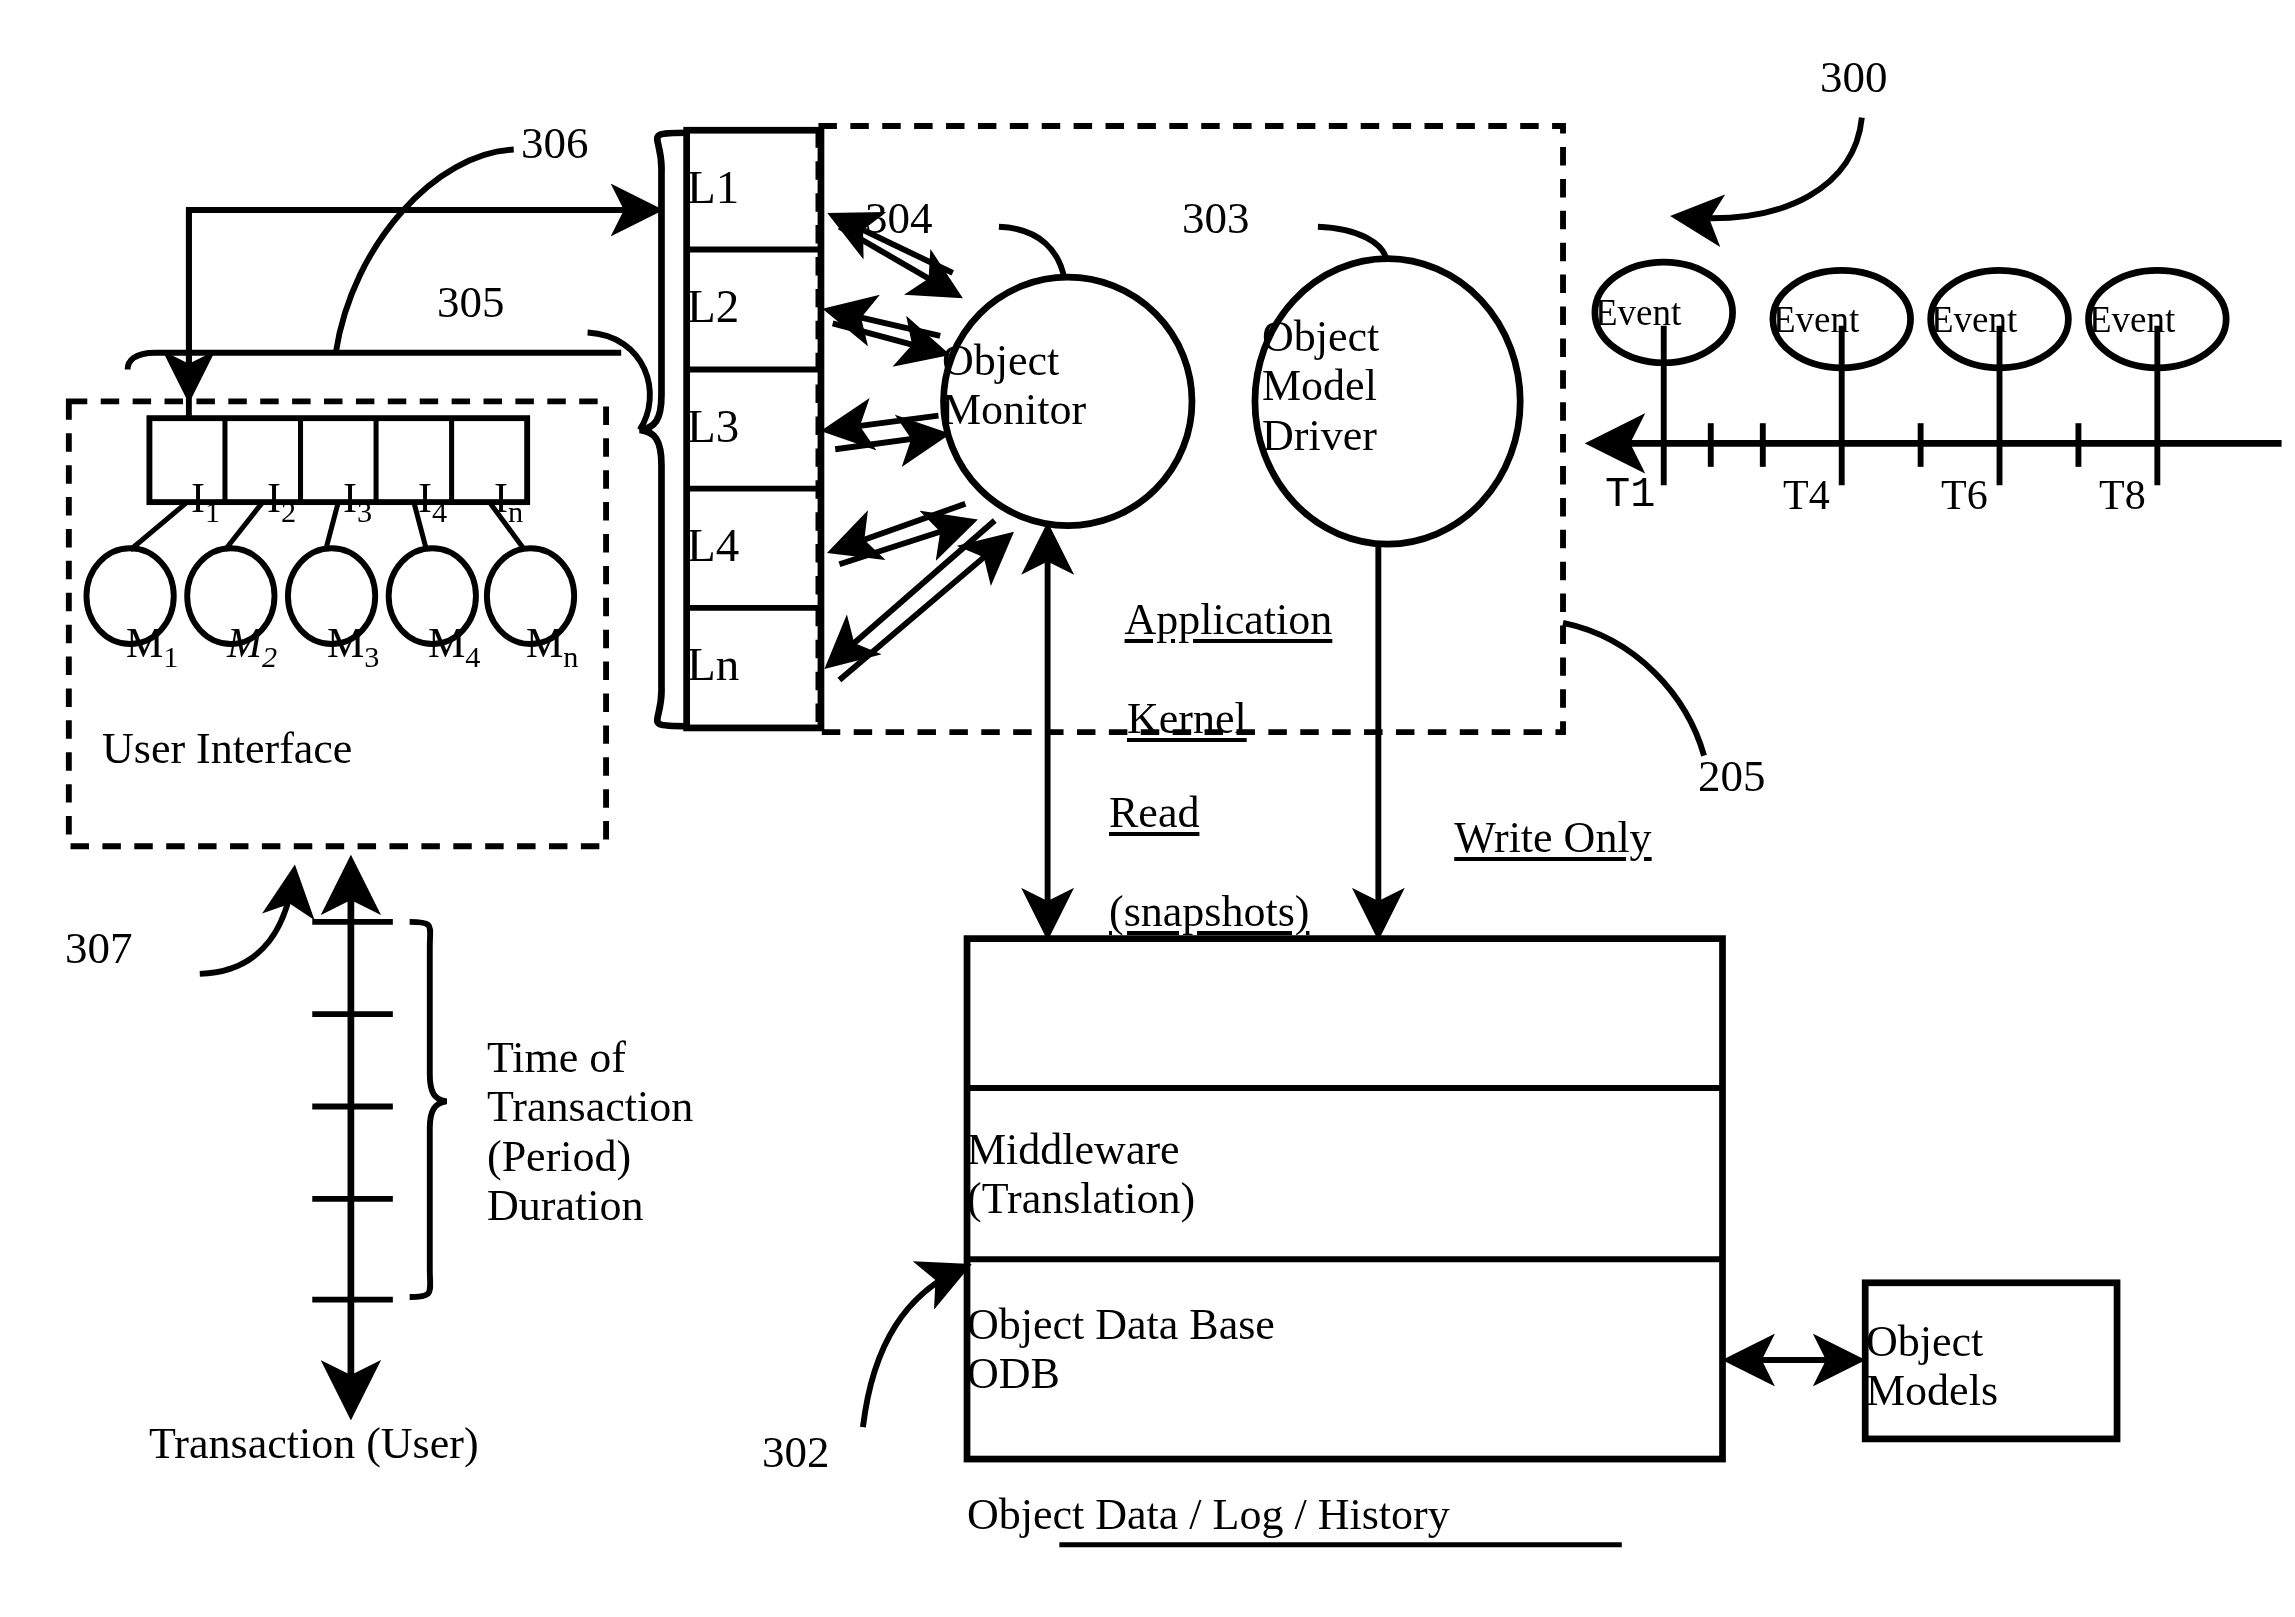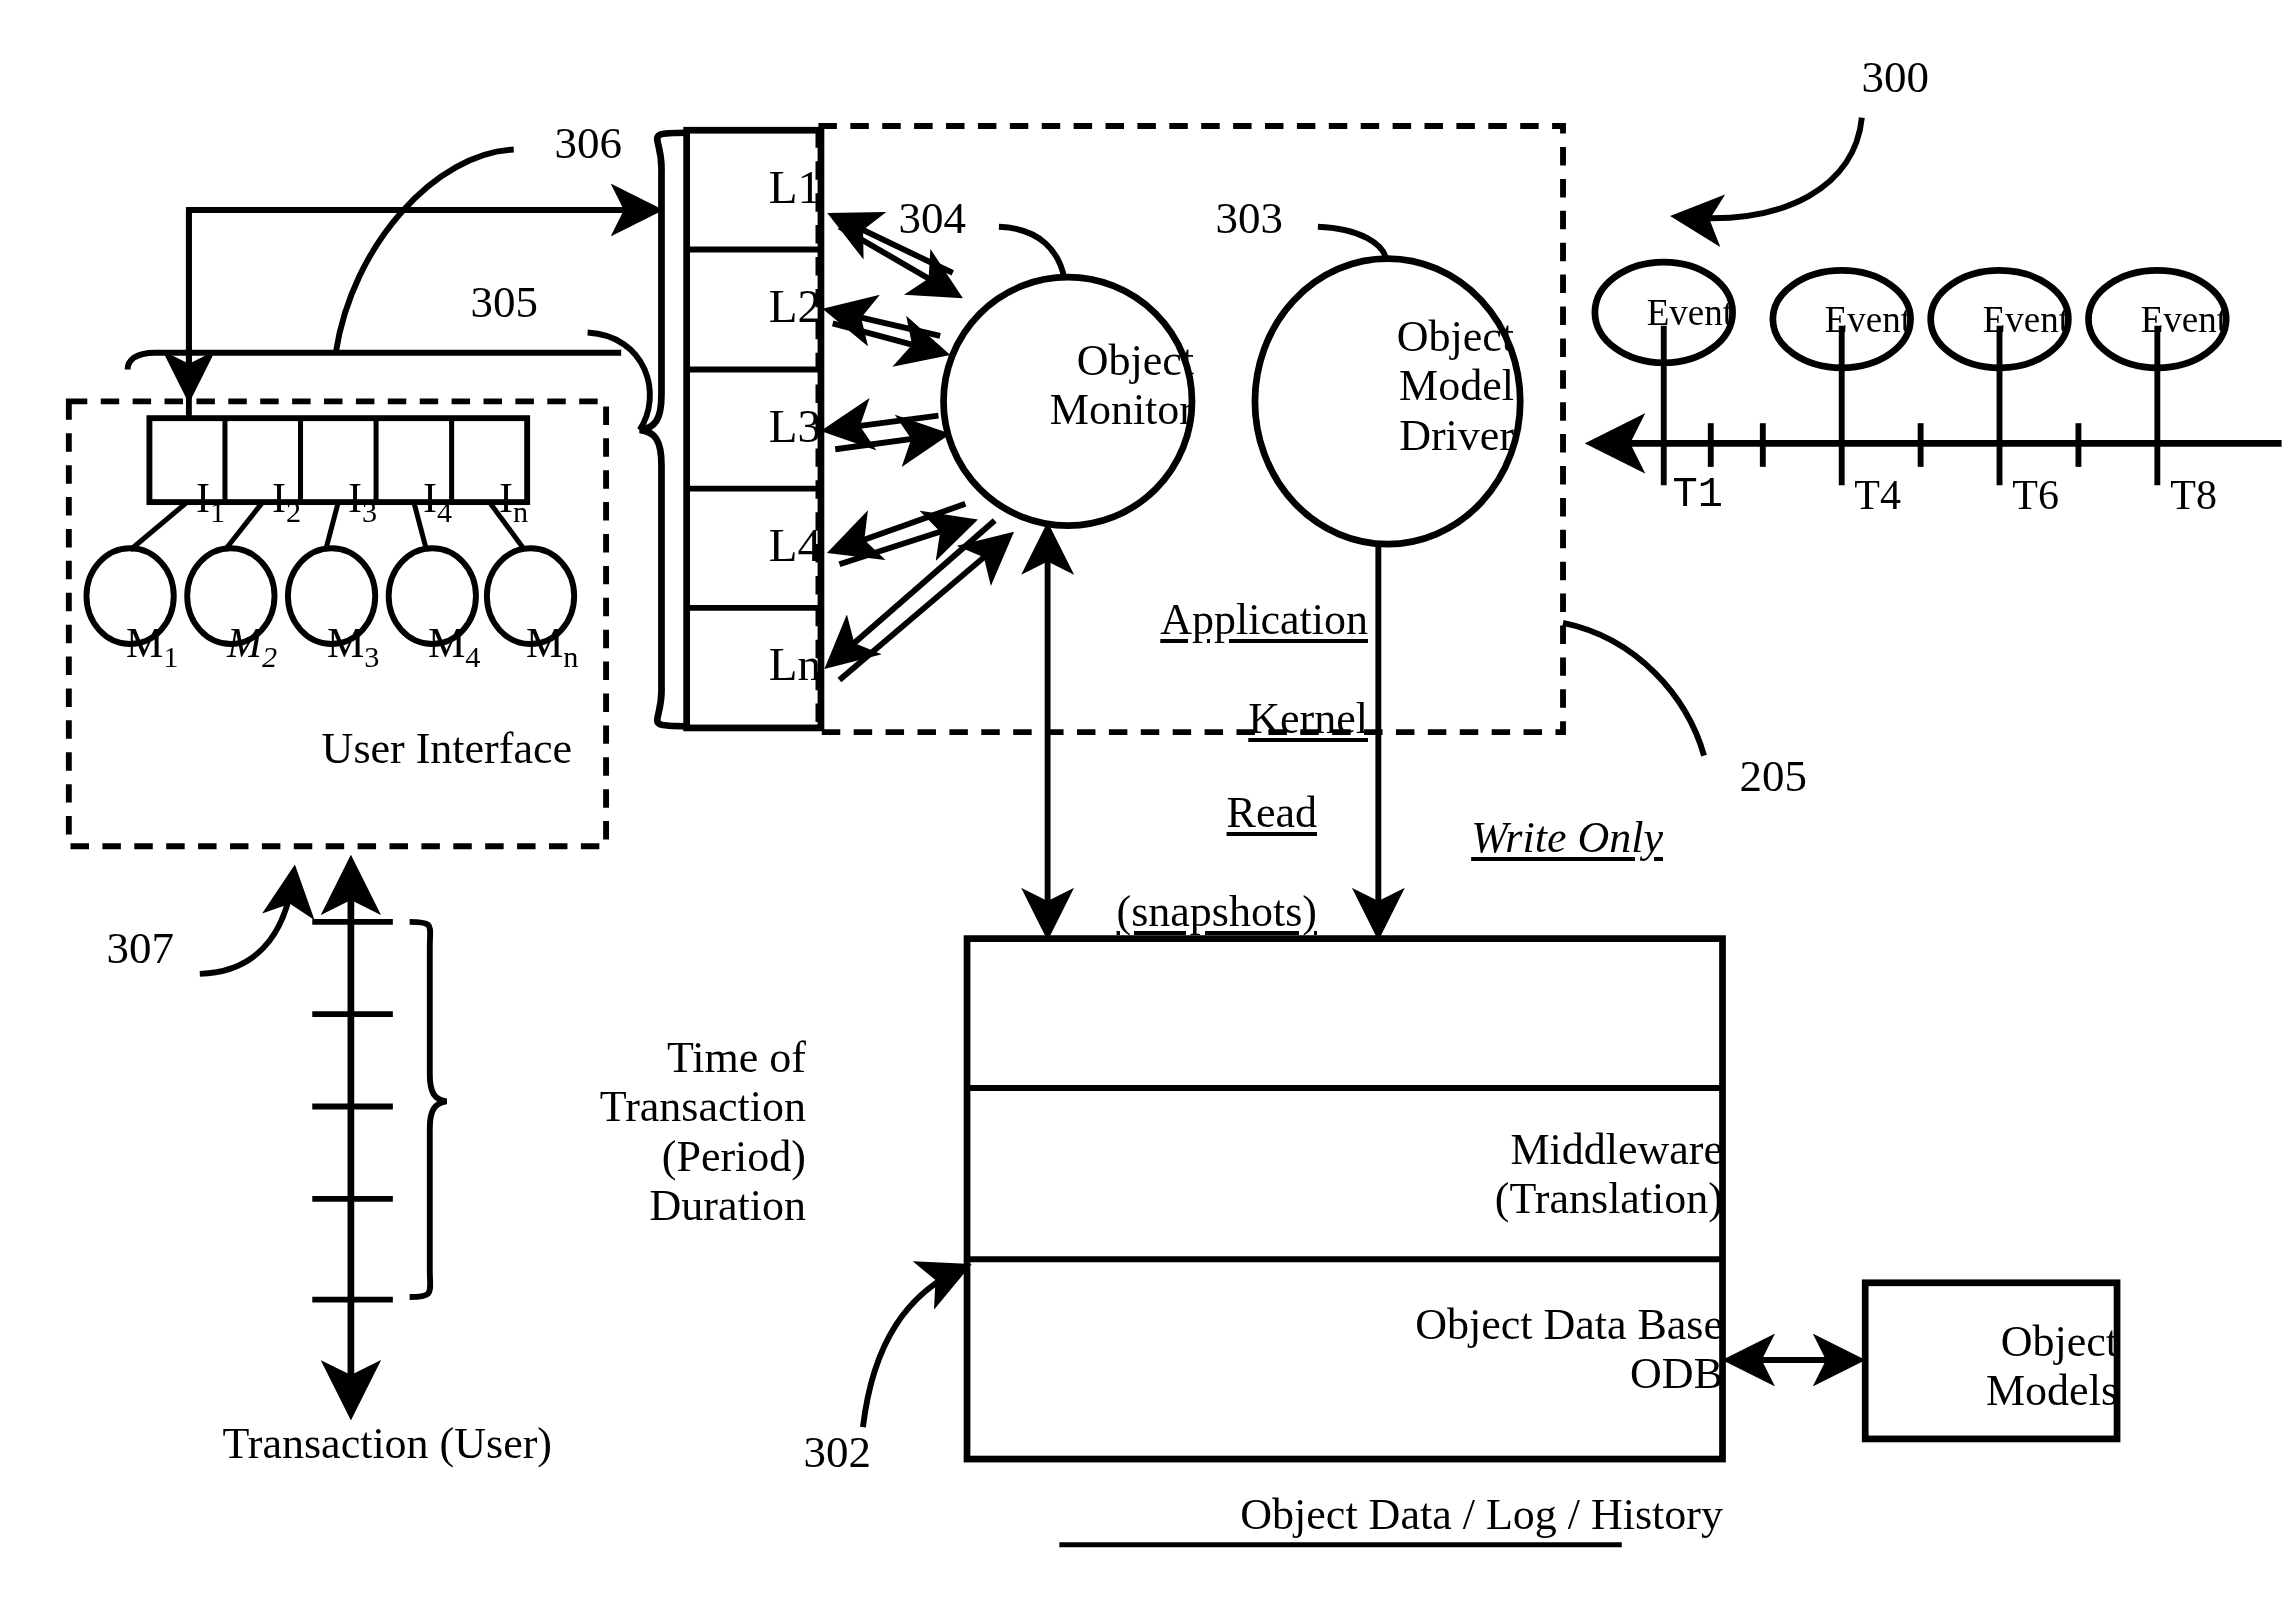--- a/index.html
+++ b/index.html
@@ -24,21 +24,21 @@
     top: 0; left: 0;
     width: 2295px;
     height: 1617px;
   }
   .lbl {
     position: absolute;
     font-family: "Liberation Serif", "DejaVu Serif", serif;
     color: #000;
     white-space: pre;
     line-height: 1.12;
-    text-align: right;
+    text-align: left;
   }
   .ref {
     font-size: 45px;
   }
   .boxtxt {
     font-size: 44px;
   }
   .celltxt {
     font-size: 47px;
   }
@@ -259,21 +259,21 @@
     <span class="und">Application</span><br>
     <span class="und">Kernel</span>
   </div>
 
 
   <div class="lbl boxtxt" style="left:1065px; top:739px; width:252px;">
     <span class="und">Read</span><br>
     <span class="und">(snapshots)</span>
   </div>
 
-  <div class="lbl boxtxt" style="left:1411px; top:764px; width:252px;font-style:italic;">
+  <div class="lbl boxtxt" style="left:1411px; top:764px; width:252px;">
     <span class="und">Write Only</span>
   </div>
 
   <div class="lbl boxtxt" style="left:967px; top:1125px; width:756px;">Middleware<br>(Translation)</div>
   <div class="lbl boxtxt" style="left:967px; top:1300px; width:756px;">Object Data Base<br>ODB</div>
 
   <div class="lbl boxtxt" style="left:967px; top:1490px; width:756px;">Object Data / Log / History</div>
 
   <div class="lbl boxtxt" style="left:1866px; top:1317px; width:252px;">Object<br>Models</div>
 

